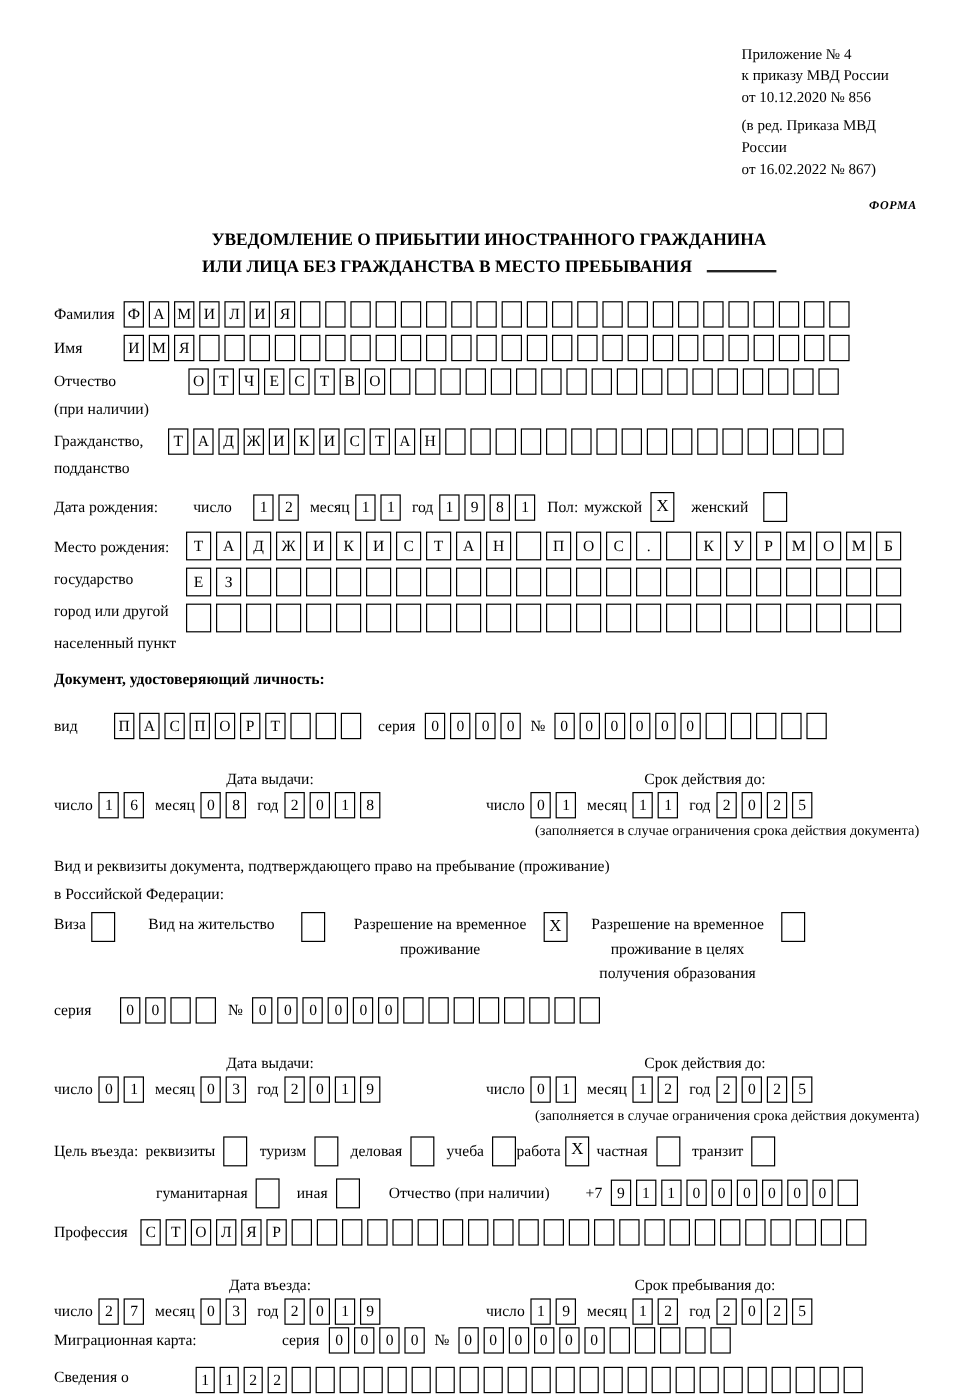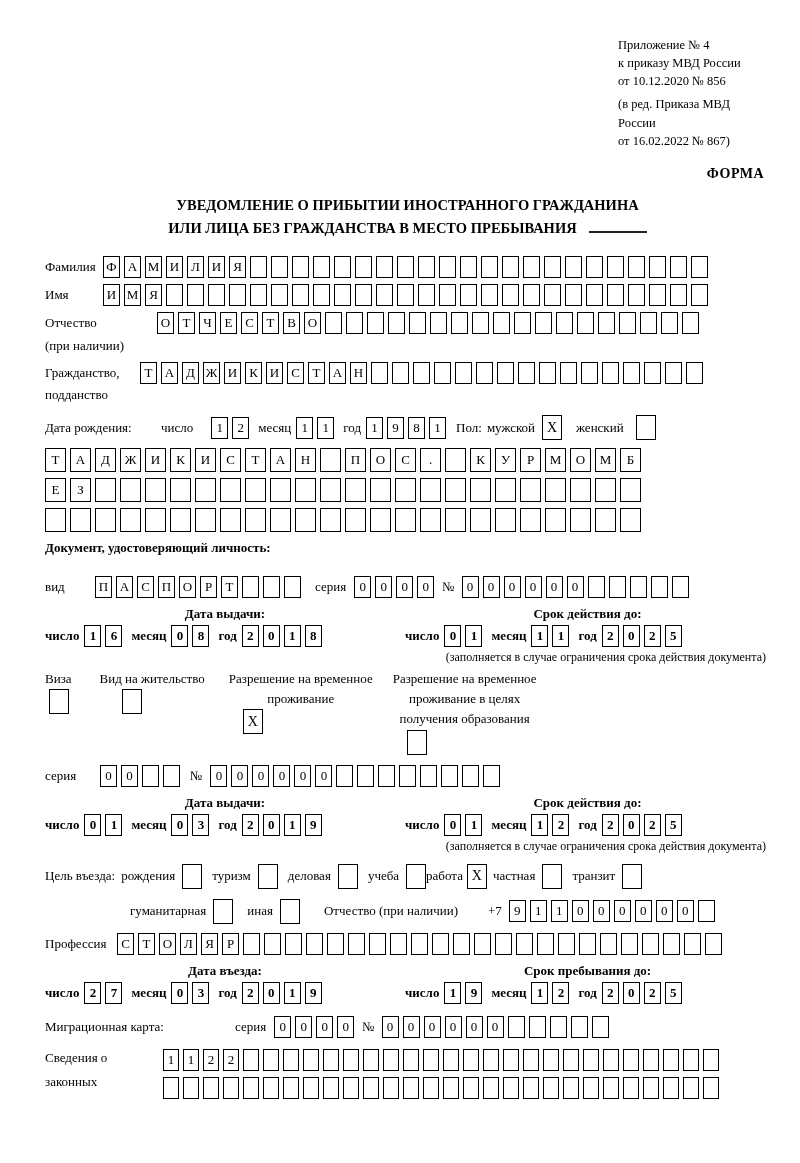--- a/index.html
+++ b/index.html
@@ -1,44 +1,44 @@
 <!DOCTYPE html>
 <html><head>
 <meta charset="utf-8">
 <style>
   html,body{margin:0;padding:0;background:#fff;}
   body{width:800px;min-height:1163px;font-family:"Liberation Serif","DejaVu Serif",serif;color:#000;font-size:13px;}
   .page{box-sizing:border-box;width:800px;min-height:1163px;padding:36px 30px 40px 45px;position:relative;}
   .ref{margin-left:573px;font-size:12.5px;line-height:1.45;}
   .ref .gap{margin-top:5px;}
-  .forma{text-align:right;margin:16px 6px 0 0;font-weight:bold;font-size:14px;letter-spacing:.5px;}
+  .forma{text-align:right;margin:16px 6px 0 0;font-weight:bold;font-size:10px;letter-spacing:.5px;font-style:italic;}
   .title{text-align:center;font-weight:bold;font-size:14.5px;margin-top:12px;line-height:1.6;}
   .blank-line{display:inline-block;width:58px;height:.85em;border-bottom:2.5px solid #222;margin-left:12px;}
   .sect{ text-align:center;font-weight:bold;font-size:13.5px;margin-top:22px;}
   .row{display:flex;align-items:center;margin-top:6px;}
   .row.start{align-items:flex-start;}
   .lbl{flex:none;}
   .lblstack{flex:none;line-height:1.75;}
   .boxes{display:inline-flex;gap:4px;flex:none;}
   .box{flex:none;box-sizing:border-box;width:17px;height:22px;border:1.7px solid #000;display:inline-flex;align-items:center;justify-content:center;font-size:13px;background:#fff;}
   .wide .box{width:21px;height:24px;}
   .rep .box{width:16px;}
   .chk{flex:none;box-sizing:border-box;width:20px;height:25px;border:1.7px solid #000;display:inline-flex;align-items:center;justify-content:center;font-size:14px;background:#fff;}
   .boxcol{display:flex;flex-direction:column;gap:6px;}
   .center-bold{font-weight:bold;margin-top:8px;}
-  .duo{display:flex;margin-top:8px;font-weight:bold;}
+  .duo{display:flex;margin-top:25px;}
   .dhead{text-align:center;margin-bottom:3px;}
   .drow{display:flex;align-items:center;}
   .flbl{flex:none;}
   .ml{margin-left:9px;}
   .mr{margin-right:5px;}
   .note{font-size:12px;text-align:right;margin:3px 4px 0 0;}
   .para{margin-top:10px;line-height:1.8;}
   .optrow{display:flex;align-items:flex-start;margin-top:4px;}
-  .opt{display:flex;align-items:flex-start;flex-direction:column;}
+  .opt{display:flex;align-items:flex-start;}
   .optlbl{text-align:center;line-height:1.55;}
   .pitem{display:inline-flex;align-items:center;}
   .pitem .chk{margin-left:7px;}
 </style>
 </head>
 <body>
 
 <div class="page">
 
   <div class="ref">
@@ -218,20 +218,26 @@
         <span class="box">1</span>
       </span>
     <span class="flbl" style="margin-left:10px">Пол:</span>
     <span class="flbl" style="margin-left:5px;margin-right:7px">мужской</span>
     <span class="chk">X</span>
     <span class="flbl" style="margin-left:14px;margin-right:12px">женский</span>
     <span class="chk"> </span>
   </div>
 
   <div class="row start" style="margin-top:8px">
+    <div class="lblstack" style="width:110px;line-height:2.05">
+      <div>Место рождения:</div>
+      <div>государство</div>
+      <div>город или другой</div>
+      <div>населенный пункт</div>
+    </div>
     <div class="boxcol">
       <span class="boxes wide">
           <span class="box">Т</span>
           <span class="box">А</span>
           <span class="box">Д</span>
           <span class="box">Ж</span>
           <span class="box">И</span>
           <span class="box">К</span>
           <span class="box">И</span>
           <span class="box">С</span>
@@ -387,20 +393,24 @@
             <span class="box">2</span>
             <span class="box">0</span>
             <span class="box">2</span>
             <span class="box">5</span>
           </span>
       </div>
     </div>
   </div>
   <div class="note">(заполняется в случае ограничения срока действия документа)</div>
 
+  <div class="para">
+    <div>Вид и реквизиты документа, подтверждающего право на пребывание (проживание)</div>
+    <div>в Российской Федерации:</div>
+  </div>
 
   <div class="optrow">
     <div class="opt">
       <span class="optlbl">Виза</span>
       <span class="chk" style="margin-left:4px"> </span>
     </div>
     <div class="opt" style="margin-left:28px">
       <span class="optlbl">Вид на жительство</span>
       <span class="chk" style="margin-left:22px"> </span>
     </div>
@@ -492,21 +502,21 @@
             <span class="box">5</span>
           </span>
       </div>
     </div>
   </div>
   <div class="note">(заполняется в случае ограничения срока действия документа)</div>
 
   <div class="row" style="margin-top:10px">
     <span class="lbl">Цель въезда:</span>
     <span class="pitem" style="margin-left:6px">
-      <span>рождения</span>
+      <span>реквизиты</span>
       <span class="chk"> </span>
     </span>
     <span class="pitem" style="margin-left:10px">
       <span>туризм</span>
       <span class="chk"> </span>
     </span>
     <span class="pitem" style="margin-left:10px">
       <span>деловая</span>
       <span class="chk"> </span>
     </span>
@@ -628,21 +638,21 @@
         <span class="boxes">
             <span class="box">2</span>
             <span class="box">0</span>
             <span class="box">2</span>
             <span class="box">5</span>
           </span>
       </div>
     </div>
   </div>
 
-  <div class="row" style="margin-top:12px">
+  <div class="row" style="margin-top:2px">
     <span class="lbl" style="width:160px">Миграционная карта:</span>
     <span class="flbl" style="margin-right:8px;margin-left:30px">серия</span>
     <span class="boxes">
         <span class="box">0</span>
         <span class="box">0</span>
         <span class="box">0</span>
         <span class="box">0</span>
       </span>
     <span class="flbl" style="margin:0 7px 0 8px">№</span>
     <span class="boxes">

